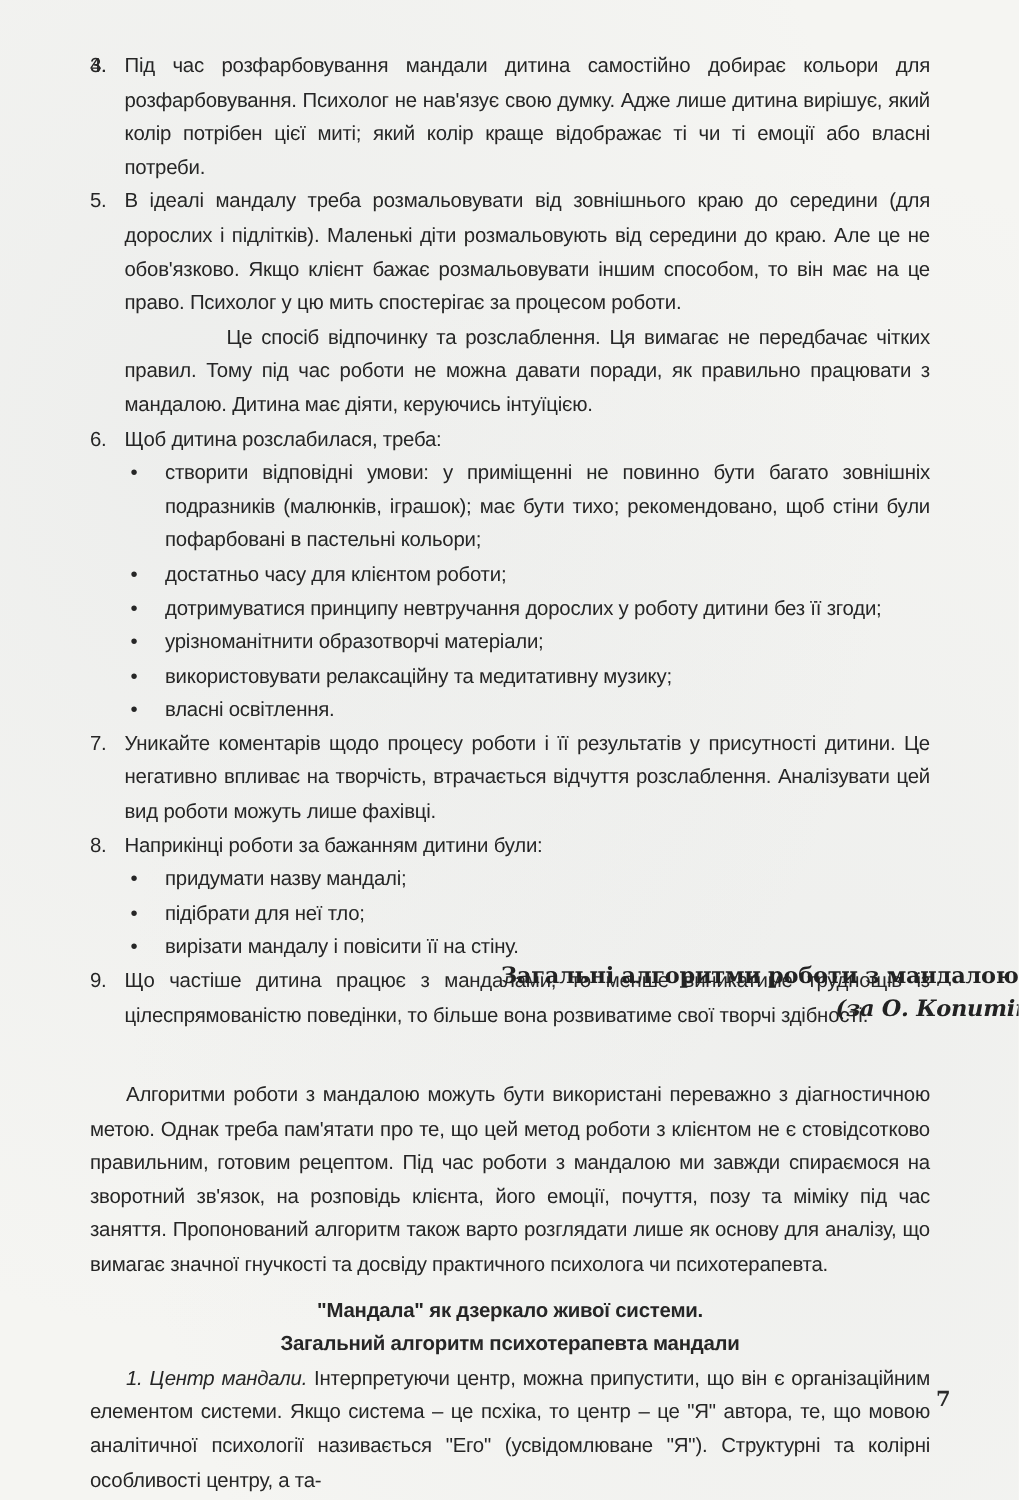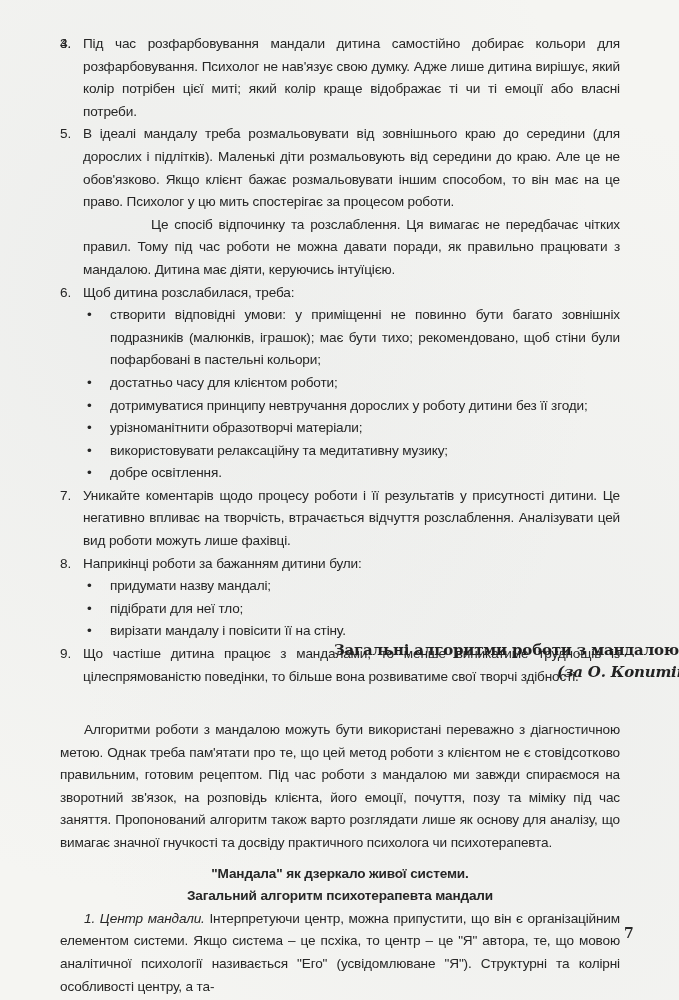--- a/index.html
+++ b/index.html
@@ -134,21 +134,21 @@
     <div class="ul-item">
       <span class="bullet">•</span>
       <span>урізноманітнити образотворчі матеріали;</span>
     </div>
     <div class="ul-item">
       <span class="bullet">•</span>
       <span>використовувати релаксаційну та медитативну музику;</span>
     </div>
     <div class="ul-item">
       <span class="bullet">•</span>
-      <span>добре освітлення.</span>
+      <span>власні освітлення.</span>
     </div>
 
     <div class="ol-item">
       <span class="ol-num">7.</span>
       <span>Уникайте коментарів щодо процесу роботи і її результатів у присутності дитини. Це негативно впливає на творчість, втрачається відчуття розслаблення. Аналізувати цей вид роботи можуть лише фахівці.</span>
     </div>
 
     <div class="ol-item">
       <span class="ol-num">8.</span>
       <span>Наприкінці роботи за бажанням дитини були:</span>

